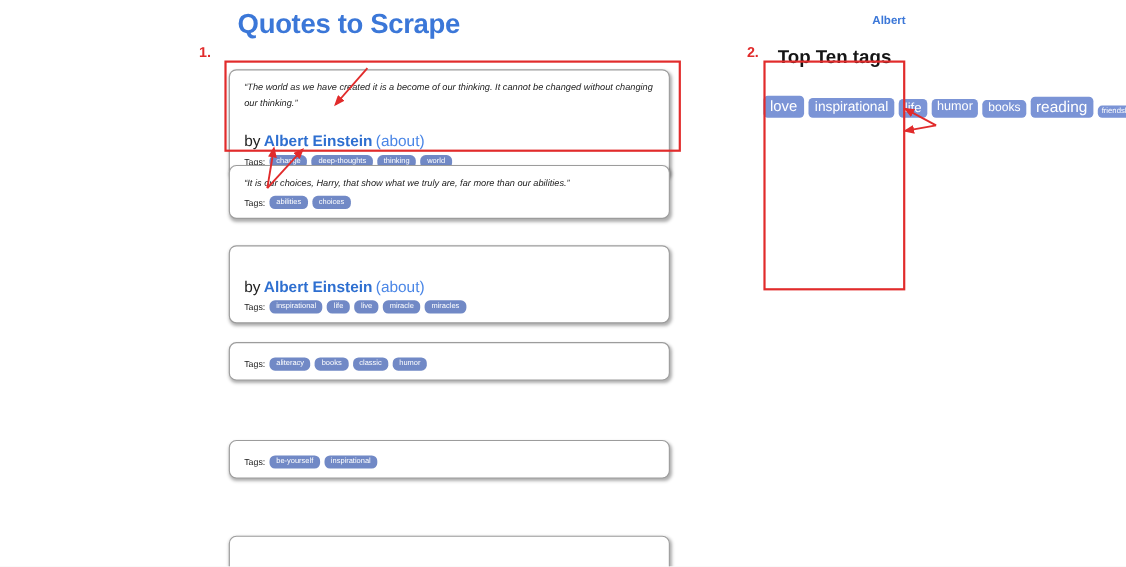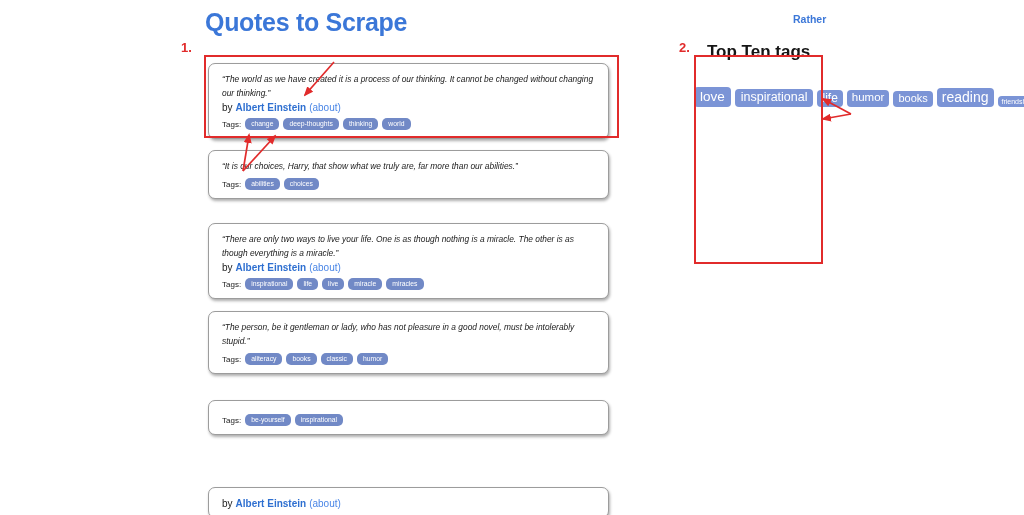--- a/index.html
+++ b/index.html
@@ -4,39 +4,39 @@
 <style>
   * { margin:0; padding:0; box-sizing:border-box; }
   html,body { background:#fff; }
   body { font-family:"Liberation Sans", sans-serif; }
   #screen {
     position:relative; width:1024px; height:515px; background:#ffffff;
     overflow:hidden; outline:1px solid #ececec;
   }
   
   .site-title {
-    position:absolute; left:205px; top:8px;
+    position:absolute; left:216px; top:8px;
     font-size:25px; font-weight:bold; letter-spacing:-0.3px;
     color:#3b77d8; cursor:pointer;
   }
   .login-link {
     position:absolute; left:793px; top:13px;
     font-size:10.5px; font-weight:bold; color:#3b77d8; cursor:pointer;
   }
   
   .quote-box {
     position:absolute; left:208px; width:401px;
     background:#fff; border:1px solid #9c9c9c; border-radius:7px;
     box-shadow:1px 2px 3px rgba(0,0,0,0.32);
     padding:8px 13px 8px 13px;
   }
   .qtext {
     font-style:italic; font-size:8.4px; line-height:14px; color:#1a1a1a;
   }
-  .qauthor { margin-top:2px; font-size:10px; color:#222; }
+  .qauthor { margin-top:20px; font-size:14px; color:#222; }
   .qauthor .author { font-weight:bold; color:#2e6fd0; margin-left:3px; cursor:pointer; }
   .qauthor .about { color:#4a86e6; margin-left:3px; cursor:pointer; }
   .qtags { margin-top:5px; font-size:8px; color:#222; display:flex; align-items:center; }
   .pill {
     display:inline-block; background:#7189c6; color:#fff;
     font-size:6.8px; line-height:1; padding:2.5px 6px 3px; border-radius:5px;
     margin-left:4px; cursor:pointer; white-space:nowrap;
   }
   
   .side-heading {
@@ -72,24 +72,24 @@
   #label-1 { left:181px; top:40px; }
   #label-2 { left:679px; top:40px; }
   #arrow-layer { position:absolute; left:0; top:0; pointer-events:none; }
 </style>
 </head>
 <body>
 
 <div id="screen">
 
   <div class="site-title">Quotes to Scrape</div>
-  <div class="login-link">Rather</div>
+  <div class="login-link">Albert</div>
 
   <div class="quote-box" style="top:63px">
-    <div class="qtext">“The world as we have created it is a process of our thinking. It cannot be changed without changing our thinking.”</div>
+    <div class="qtext">“The world as we have created it is a become of our thinking. It cannot be changed without changing our thinking.”</div>
     <div class="qauthor">
       <span>by</span><span class="author">Albert Einstein</span><span class="about">(about)</span>
     </div>
     <div class="qtags">
       <span>Tags:</span>
       <span class="pill">change</span>
       <span class="pill">deep-thoughts</span>
       <span class="pill">thinking</span>
       <span class="pill">world</span>
     </div>
@@ -98,36 +98,34 @@
   <div class="quote-box" style="top:150px">
     <div class="qtext">“It is our choices, Harry, that show what we truly are, far more than our abilities.”</div>
     <div class="qtags">
       <span>Tags:</span>
       <span class="pill">abilities</span>
       <span class="pill">choices</span>
     </div>
   </div>
 
   <div class="quote-box" style="top:223px">
-    <div class="qtext">“There are only two ways to live your life. One is as though nothing is a miracle. The other is as though everything is a miracle.”</div>
     <div class="qauthor">
       <span>by</span><span class="author">Albert Einstein</span><span class="about">(about)</span>
     </div>
     <div class="qtags">
       <span>Tags:</span>
       <span class="pill">inspirational</span>
       <span class="pill">life</span>
       <span class="pill">live</span>
       <span class="pill">miracle</span>
       <span class="pill">miracles</span>
     </div>
   </div>
 
   <div class="quote-box" style="top:311px">
-    <div class="qtext">“The person, be it gentleman or lady, who has not pleasure in a good novel, must be intolerably stupid.”</div>
     <div class="qtags">
       <span>Tags:</span>
       <span class="pill">aliteracy</span>
       <span class="pill">books</span>
       <span class="pill">classic</span>
       <span class="pill">humor</span>
     </div>
   </div>
 
   <div class="quote-box" style="top:400px">

